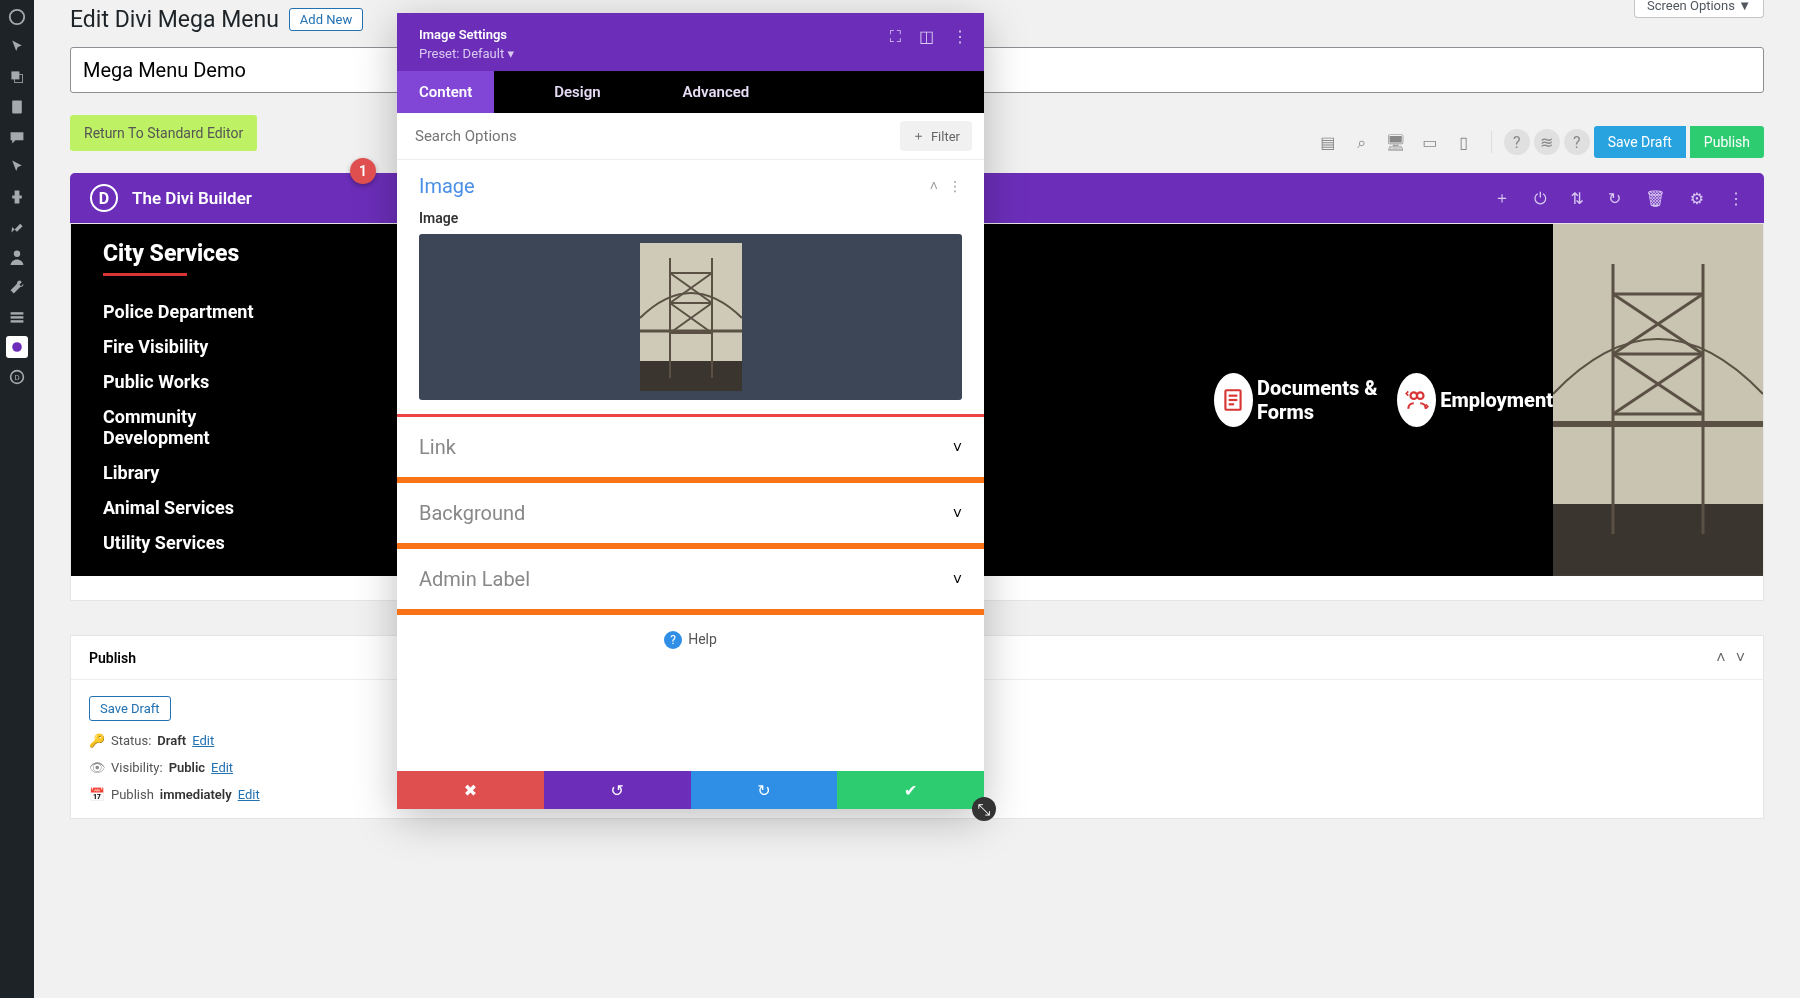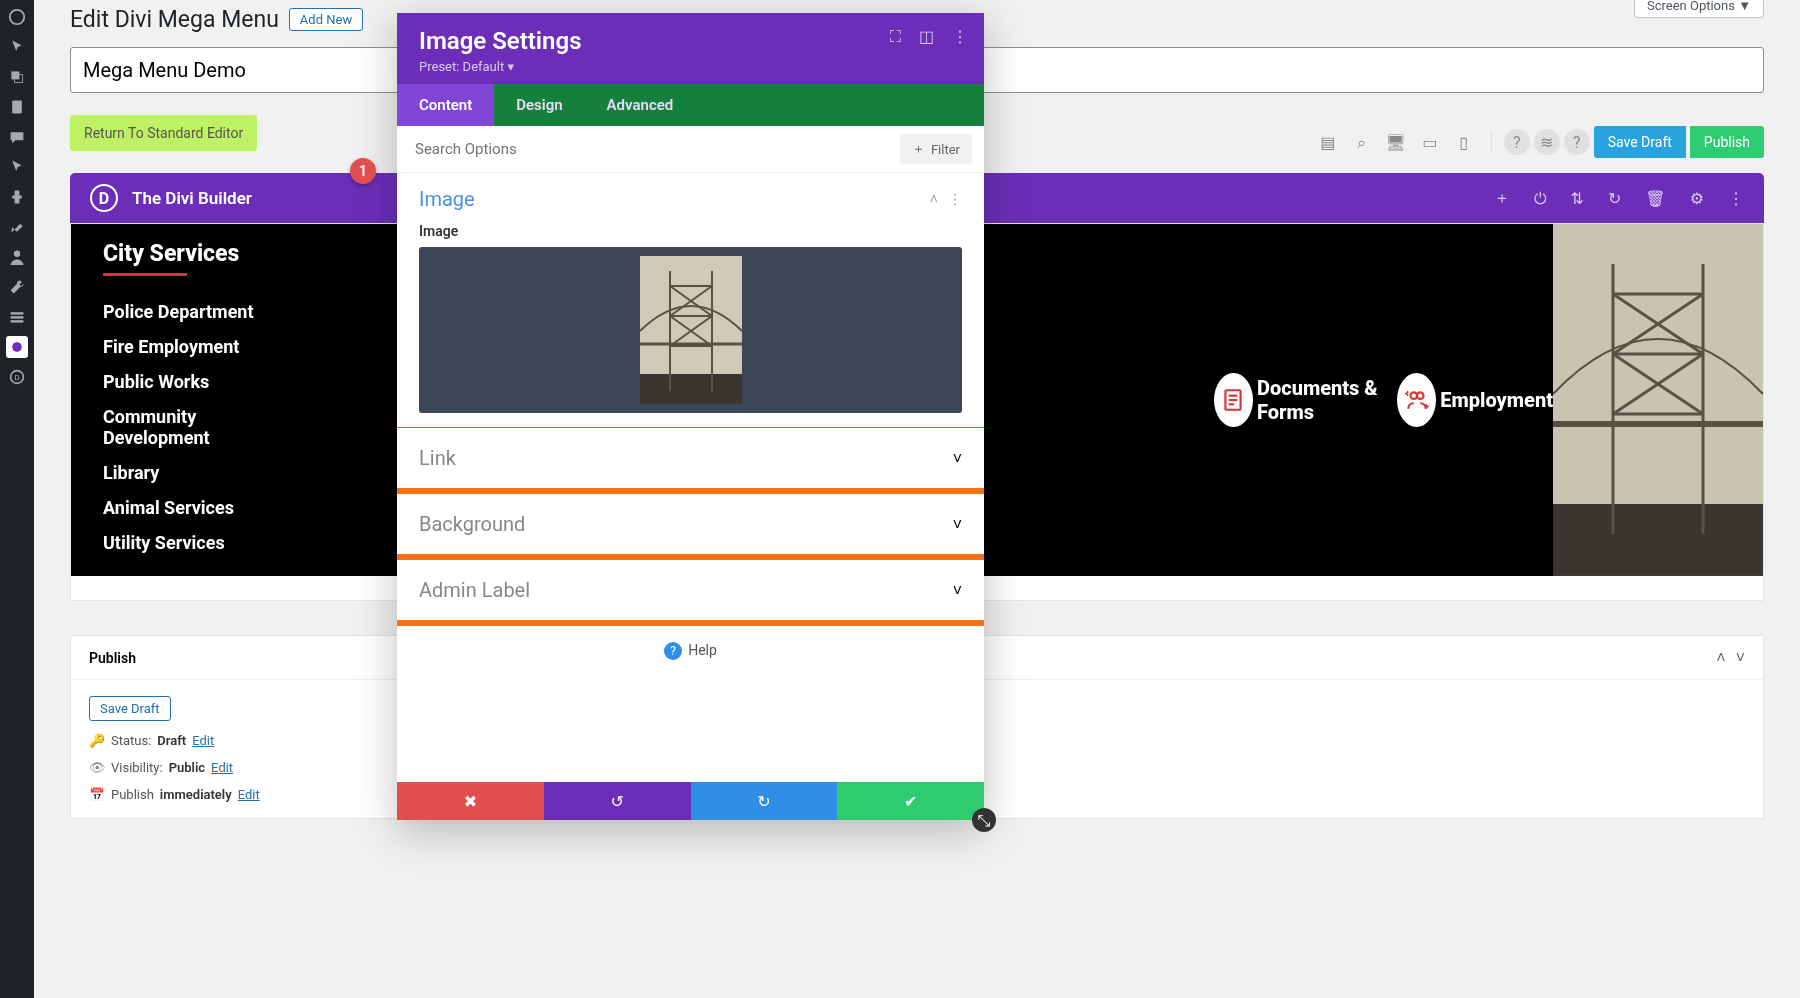--- a/index.html
+++ b/index.html
@@ -47,31 +47,31 @@
 .icon-circle { width: 54px; height: 54px; background: #fff; border-radius: 50%; display: flex; align-items: center; justify-content: center; }
 .link-label { font-size: 20px; font-weight: 800; }
 .col-image { flex: 0 0 210px; background: linear-gradient(to bottom, #c8c4b4 0%, #bfb9a8 60%, #3e3a33 100%); position: relative; }
 
 
 .bridge-bg { position: absolute; inset: 0; }
 
 
 .modal { position: absolute; left: 397px; top: 13px; width: 587px; background: #fff; box-shadow: 0 10px 40px rgba(0,0,0,0.25); z-index: 50; }
 .modal-head { background: #6c2eb9; color: #fff; padding: 14px 22px 10px; position: relative; }
-.modal-head h3 { font-size: 24px; font-weight: 600; }
+.modal-head h3 { font-size: 13px; font-weight: 600; }
 .preset { font-size: 13px; color: #d9c9f1; margin-top: 4px; }
 .modal-head-icons { position: absolute; right: 16px; top: 14px; display: flex; gap: 18px; color: #d9c9f1; }
-.modal-tabs { background: #15803d; display: flex; }
+.modal-tabs { background: #000000; display: flex; gap: 38px; }
 .modal-tab { padding: 12px 22px; color: #e6dcf6; font-size: 15px; font-weight: 600; cursor: pointer; }
 .modal-tab.active { background: #8246d6; color: #fff; }
 .modal-search { display: flex; align-items: center; padding: 8px 12px; border-bottom: 1px solid #eee; }
 .modal-search input { flex: 1; border: none; outline: none; font-size: 15px; padding: 6px; color: #ec4899; }
 .filter-btn { background: #f1f1f1; padding: 6px 12px; border-radius: 4px; color: #666; font-size: 13px; cursor: pointer; display: flex; align-items: center; gap: 6px; }
 
-.section { padding: 14px 22px; border-bottom: 1px solid #ef4444; }
+.section { padding: 14px 22px; border-bottom: 3px solid #ef4444; }
 .section-head { display: flex; align-items: center; justify-content: space-between; cursor: pointer; }
 .section-title { font-size: 20px; color: #666; }
 .section-title.blue { color: #4a8fe7; }
 .section-icons { display: flex; gap: 10px; color: #999; font-size: 14px; }
 .section-body { margin-top: 12px; }
 .field-label { font-size: 14px; font-weight: 600; color: #333; margin-bottom: 8px; }
 .image-preview { width: 100%; height: 166px; background: #3c4656; display: flex; align-items: center; justify-content: center; cursor: pointer; border-radius: 3px; }
 .image-preview .thumb { width: 102px; height: 148px; background: linear-gradient(to bottom, #ddd8c8 0%, #c5bfae 55%, #5a5144 100%); position: relative; }
 
 .collapsed-section { padding: 18px 22px; border-bottom: 6px solid #f97316; cursor: pointer; display: flex; justify-content: space-between; align-items: center; }
@@ -225,21 +225,21 @@
         <span>⋮</span>
       </div>
     </div>
     <div class="canvas-wrap">
       <div class="canvas-inner">
         <div class="col-left">
           <h2>City Services</h2>
           <div class="red-underline"></div>
           <ul class="svc-list">
             <li>Police Department</li>
-            <li>Fire Employment</li>
+            <li>Fire Visibility</li>
             <li>Public Works</li>
             <li style="max-width:180px;">Community Development</li>
             <li>Library</li>
             <li>Animal Services</li>
             <li>Utility Services</li>
           </ul>
         </div>
         <div class="col-mid"></div>
         <div class="col-right">
           <div class="icon-circle">

